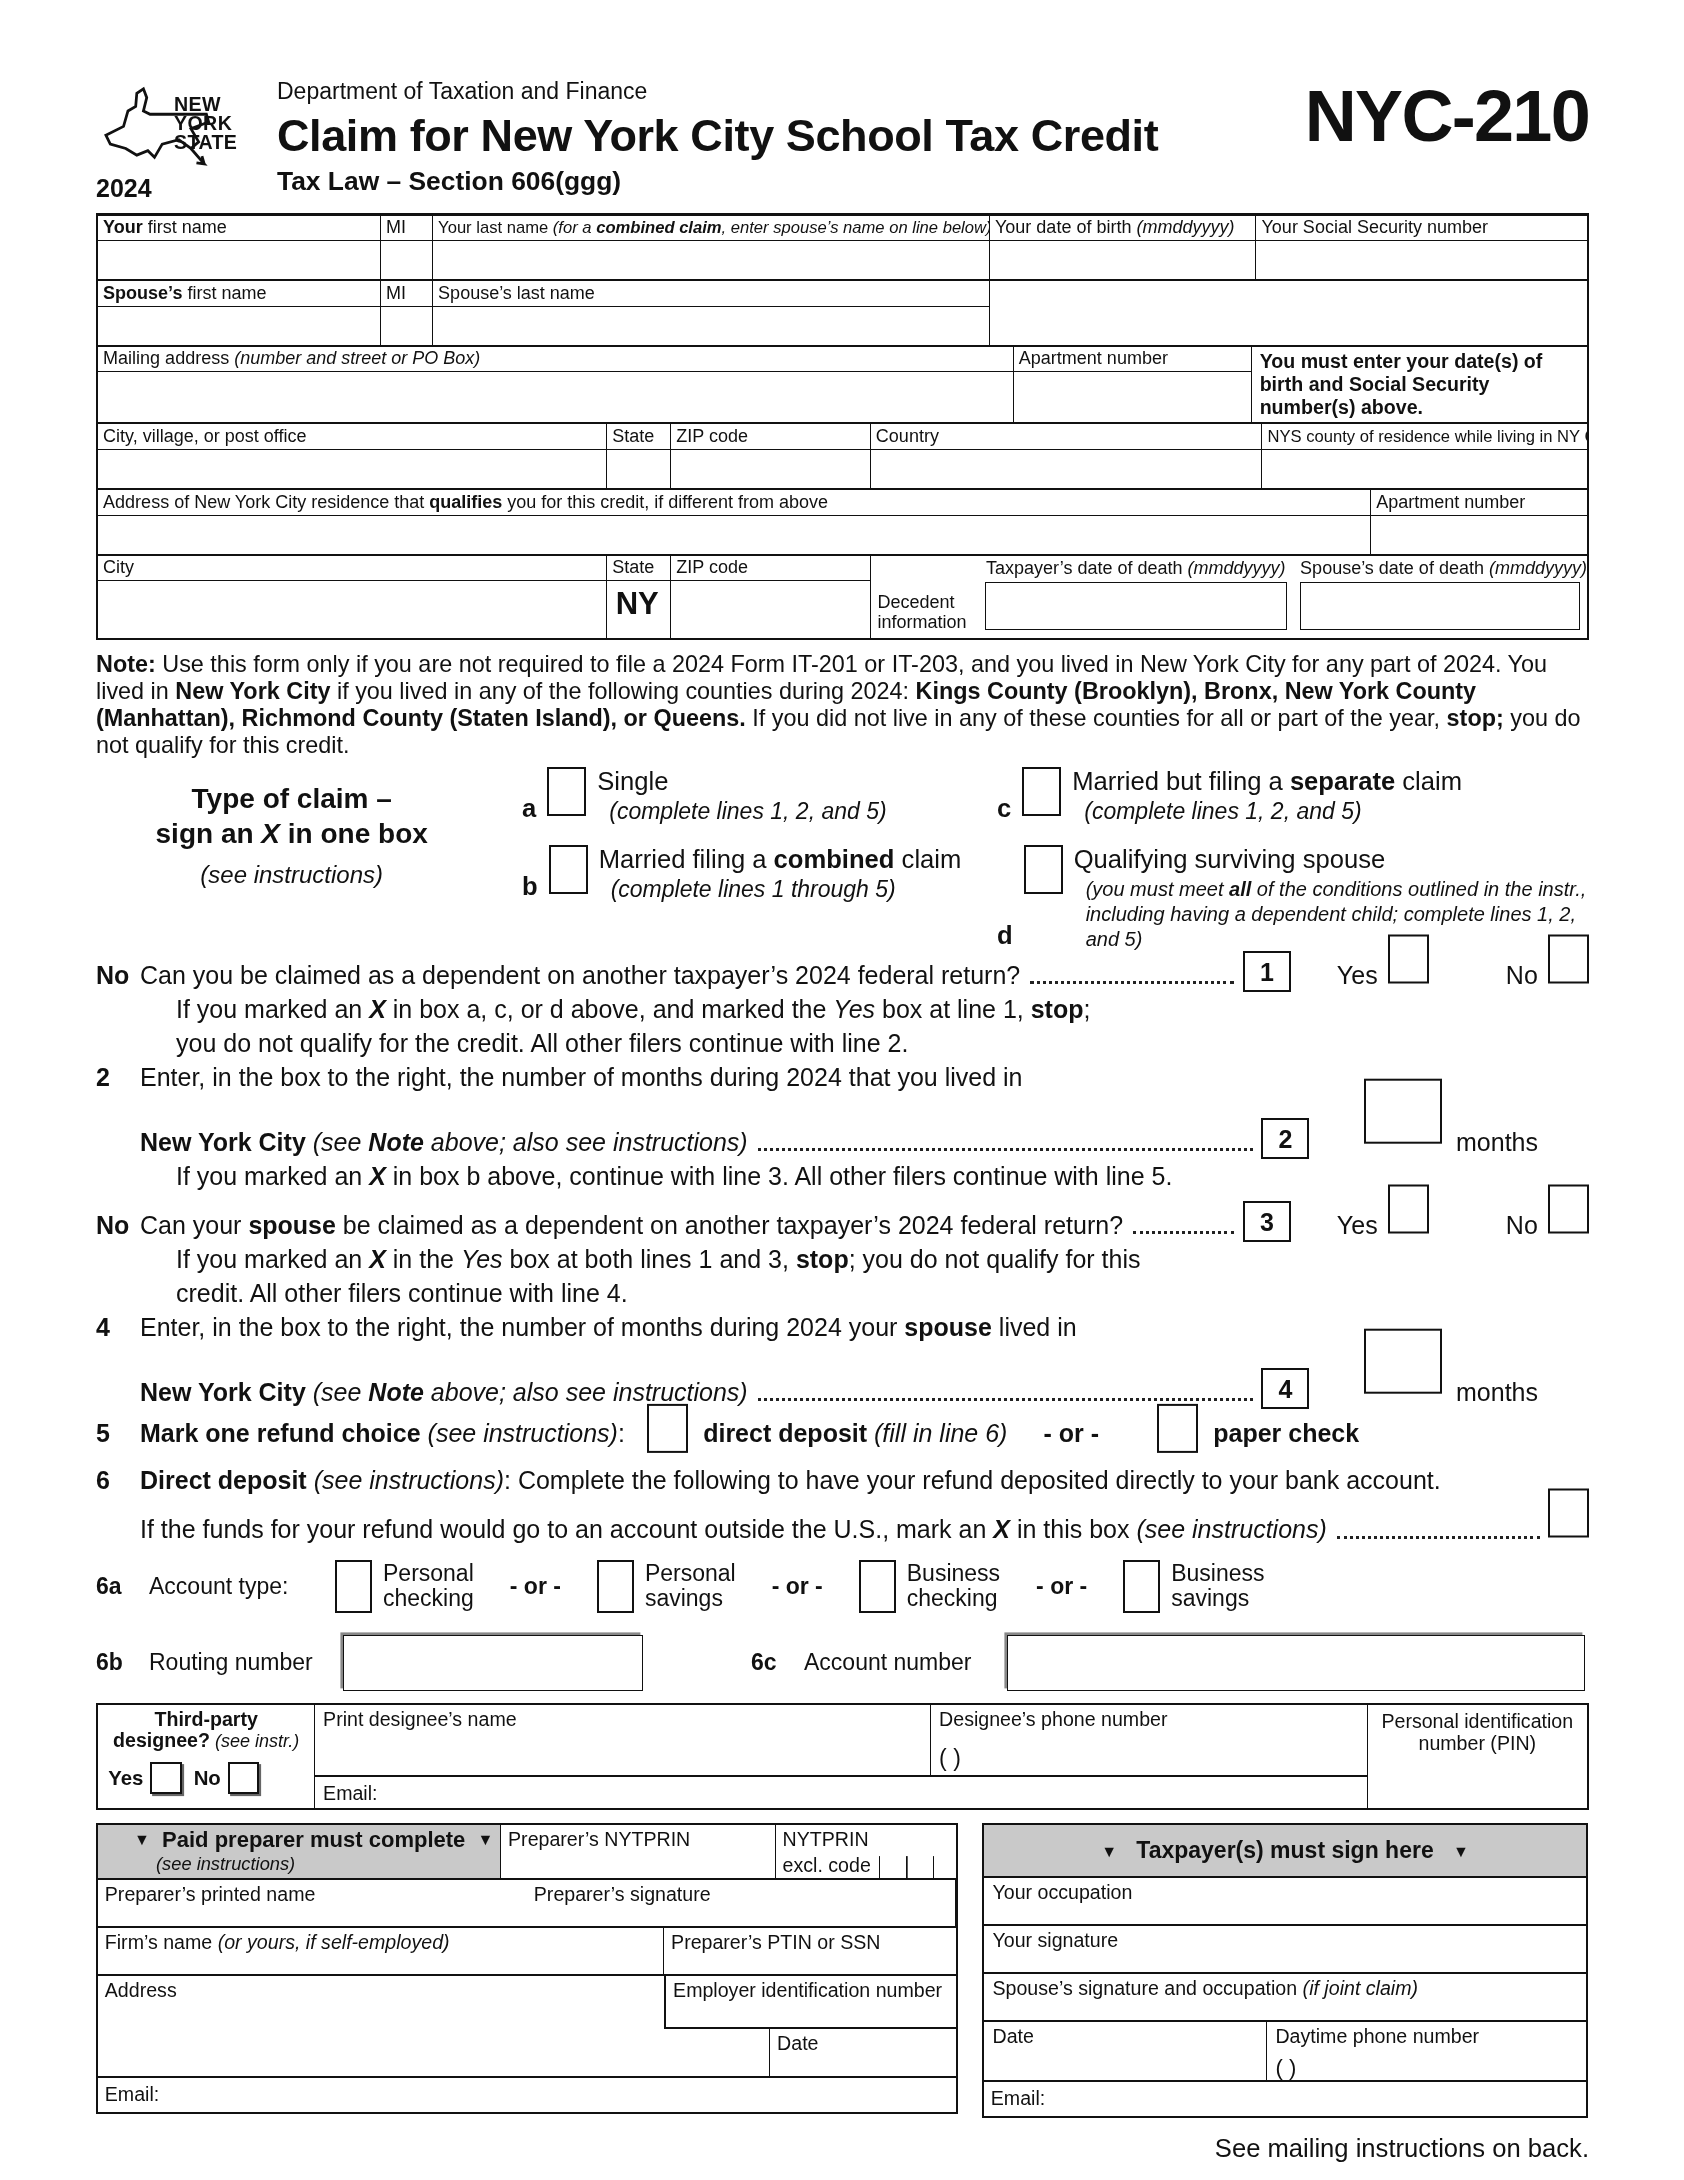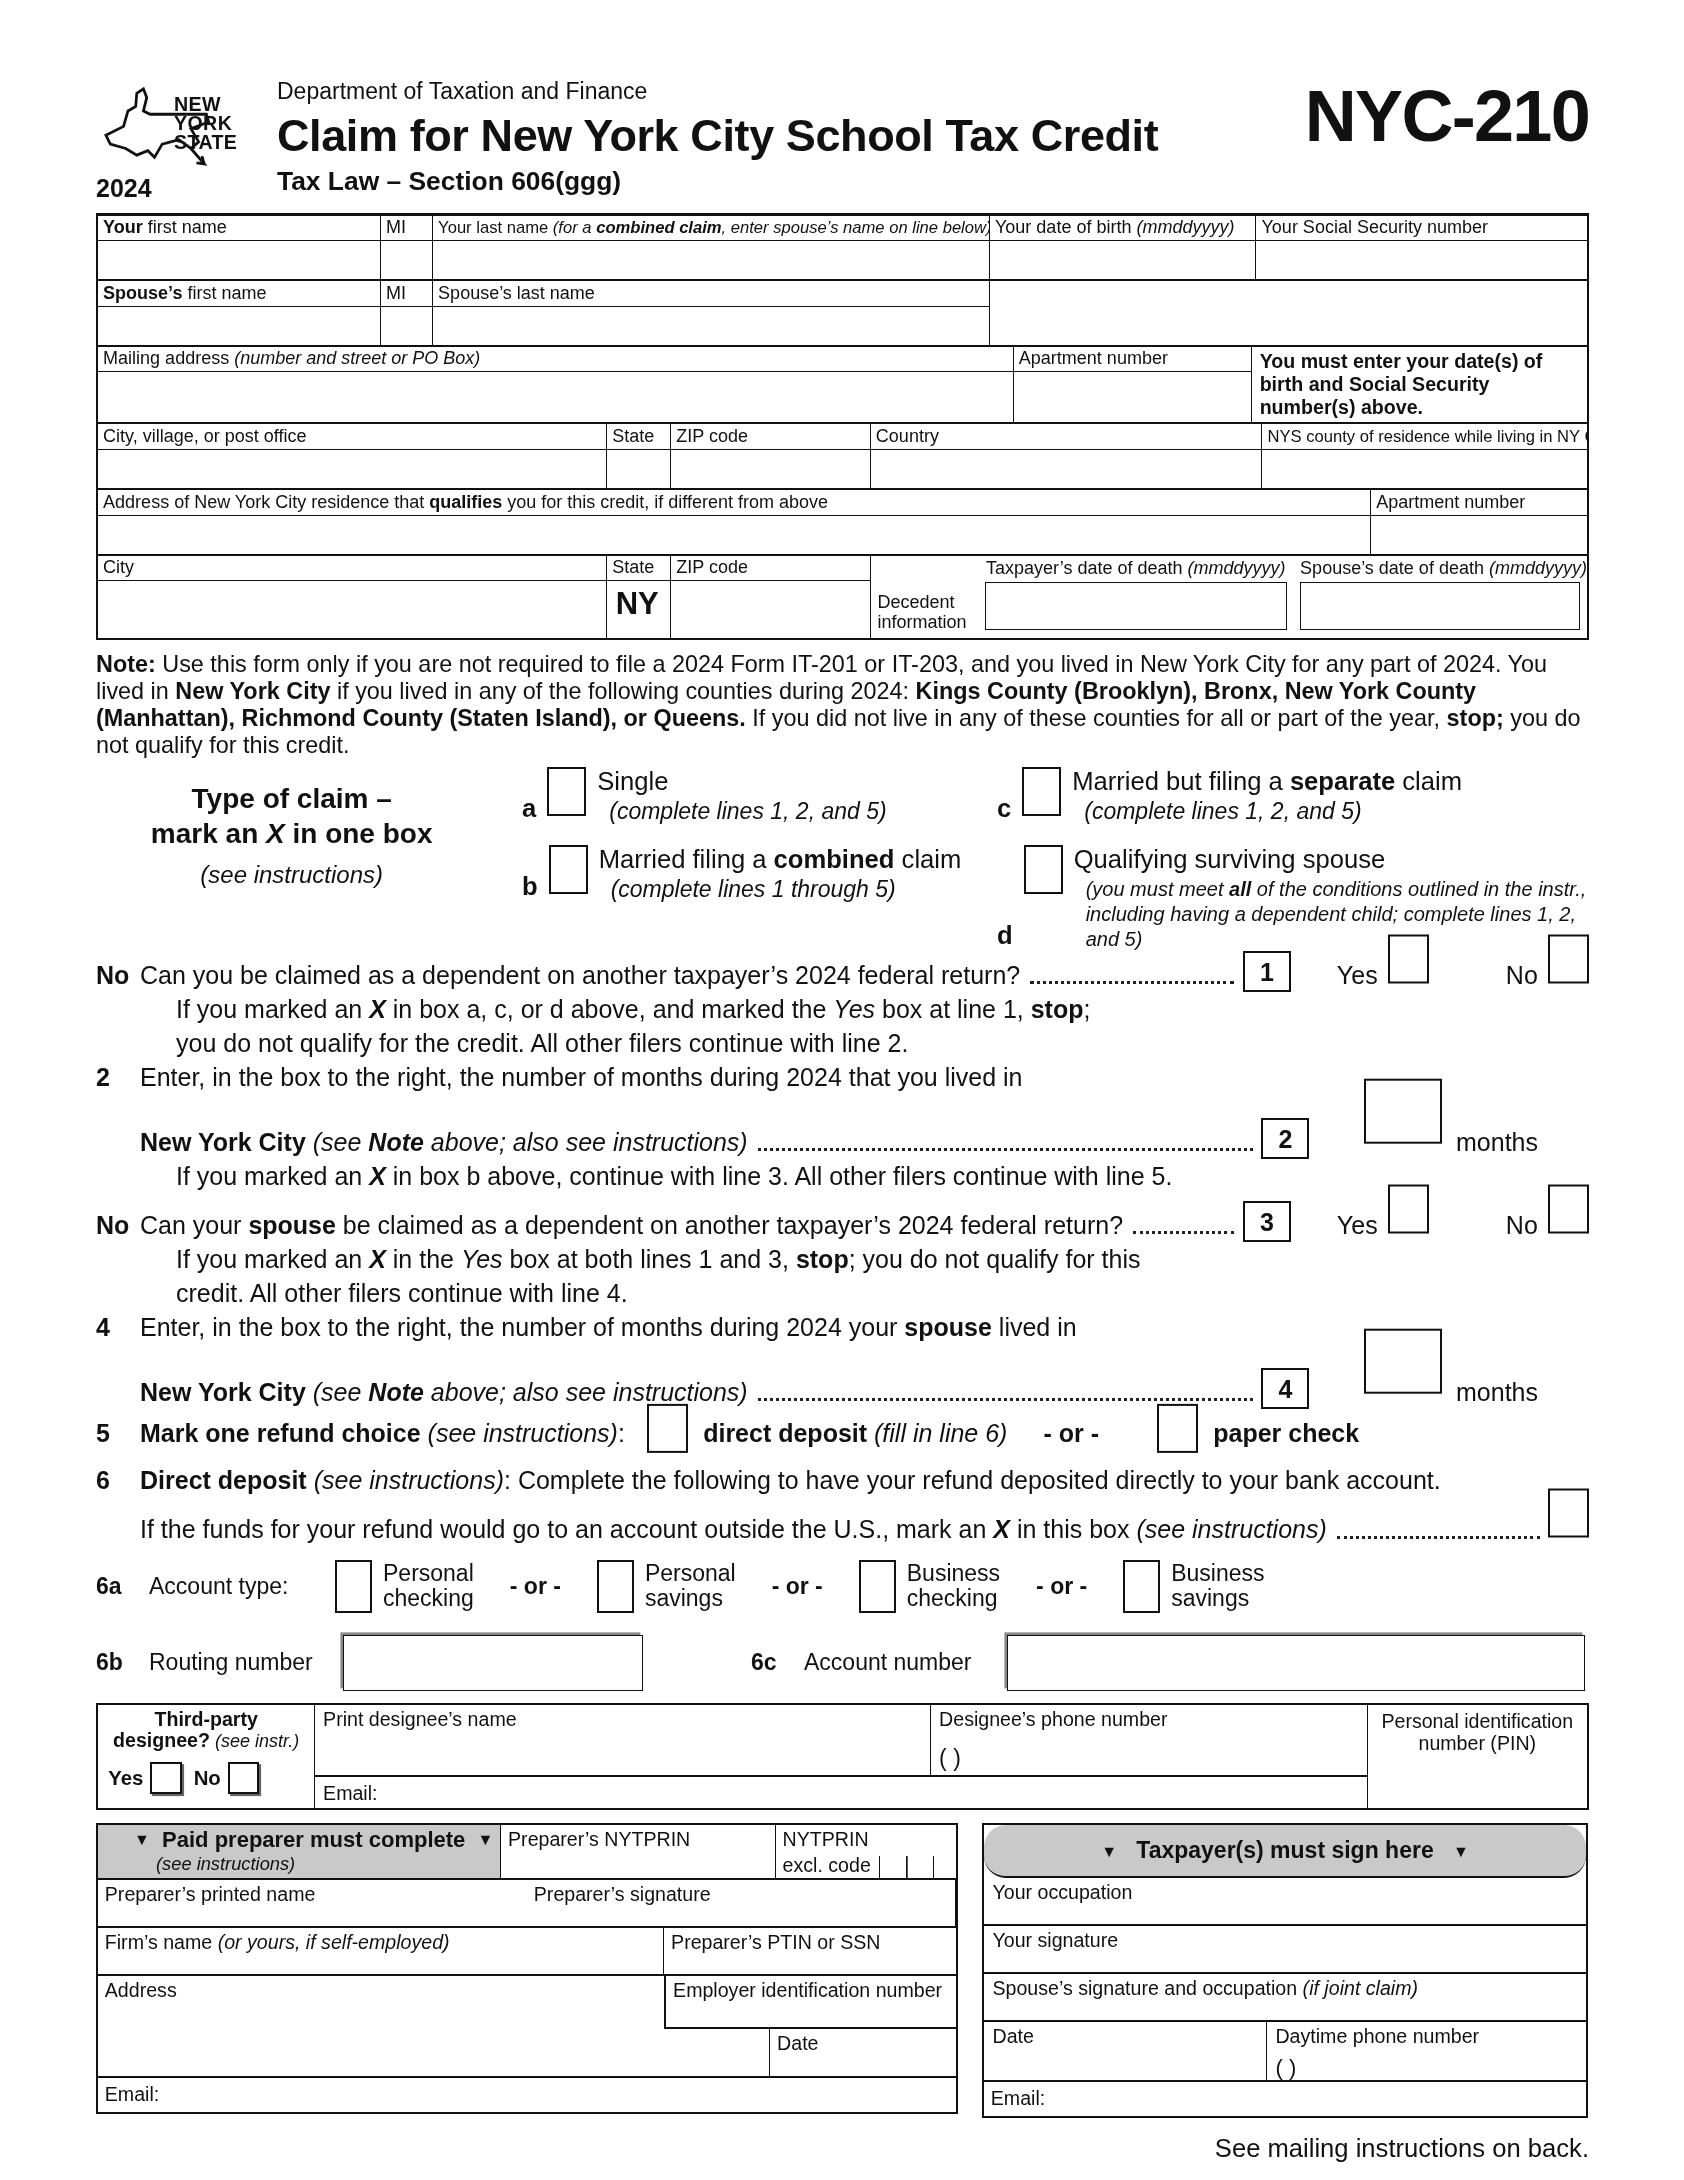--- a/index.html
+++ b/index.html
@@ -99,21 +99,21 @@
 .pgsee{font-style:italic;font-size:18.3px;margin-left:22px;line-height:20.4px;}
 .exclbox{display:inline-block;width:55px;height:31px;border-left:1.7px solid #111;border-right:1.7px solid #111;background:linear-gradient(#111,#111) center/1.7px 100% no-repeat;vertical-align:middle;margin-left:8.5px;transform:translateY(5.1px);}
 .addrwrap{display:flex;border-bottom:2.1px solid #111;}
 .addrleft{width:66%;padding:2.6px 6.8px;font-size:19.6px;}
 .addrright{width:34%;display:flex;flex-direction:column;}
 .eincell{height:53px;border-left:2.1px solid #111;border-bottom:2.1px solid #111;padding:2.6px 6.8px;font-size:19.6px;}
 .datesub{display:flex;height:48px;}
 .datefill{width:36%;}
 .datecell{width:64%;border-left:1.7px solid #111;padding:2.6px 6.8px;font-size:19.6px;}
 .themail{height:34px;padding:4.3px 6.8px;font-size:19.6px;}
-.tgray{background:#c9c9c9;text-align:center;font-weight:bold;font-size:23px;padding:12px 0;border-bottom:2.1px solid #111;border-radius:22px;}
+.tgray{background:#c9c9c9;text-align:center;font-weight:bold;font-size:23px;padding:12px 0;border-bottom:2.1px solid #111;}
 .trow{border-bottom:2.1px solid #111;padding:2.6px 8.5px;font-size:19.6px;height:48px;}
 .tsplit{display:flex;border-bottom:2.1px solid #111;height:60px;}
 .tdate{width:47%;border-right:1.7px solid #111;padding:2.6px 8.5px;font-size:19.6px;}
 .tphone{width:53%;padding:2.6px 8.5px;font-size:19.6px;}
 .tparen{font-size:22px;margin-top:6.8px;}
 
 .mailing{text-align:right;font-size:25.6px;margin-top:15.3px;}
 </style>
 </head>
 <body>
@@ -257,21 +257,21 @@
         </div>
       </div>
     </div>
   </div>
 
   <div class="note"><span class="b">Note:</span><span> Use this form only if you are not required to file a 2024 Form IT-201 or IT-203, and you lived in New York City for any part of 2024. You lived in </span><span class="b">New York City</span><span> if you lived in any of the following counties during 2024: </span><span class="b">Kings County (Brooklyn), Bronx, New York County (Manhattan), Richmond County (Staten Island), or Queens.</span><span> If you did not live in any of these counties for all or part of the year, </span><span class="b">stop;</span><span> you do not qualify for this credit.</span></div>
 
   <div class="claim">
     <div class="clhead">
       <div class="clh1">Type of claim –</div>
-      <div class="clh1"><span>mark an </span><span class="bi">X</span><span> in one box</span></div>
+      <div class="clh1"><span>sign an </span><span class="bi">X</span><span> in one box</span></div>
       <div class="clsee">(see instructions)</div>
     </div>
     <div class="citem" style="left:426px;top:0;">
       <span class="clet">a</span>
       <span class="cbx"></span>
       <div>
         <div class="cbody">Single</div>
         <div class="csub">(complete lines 1, 2, and 5)</div>
       </div>
     </div>

